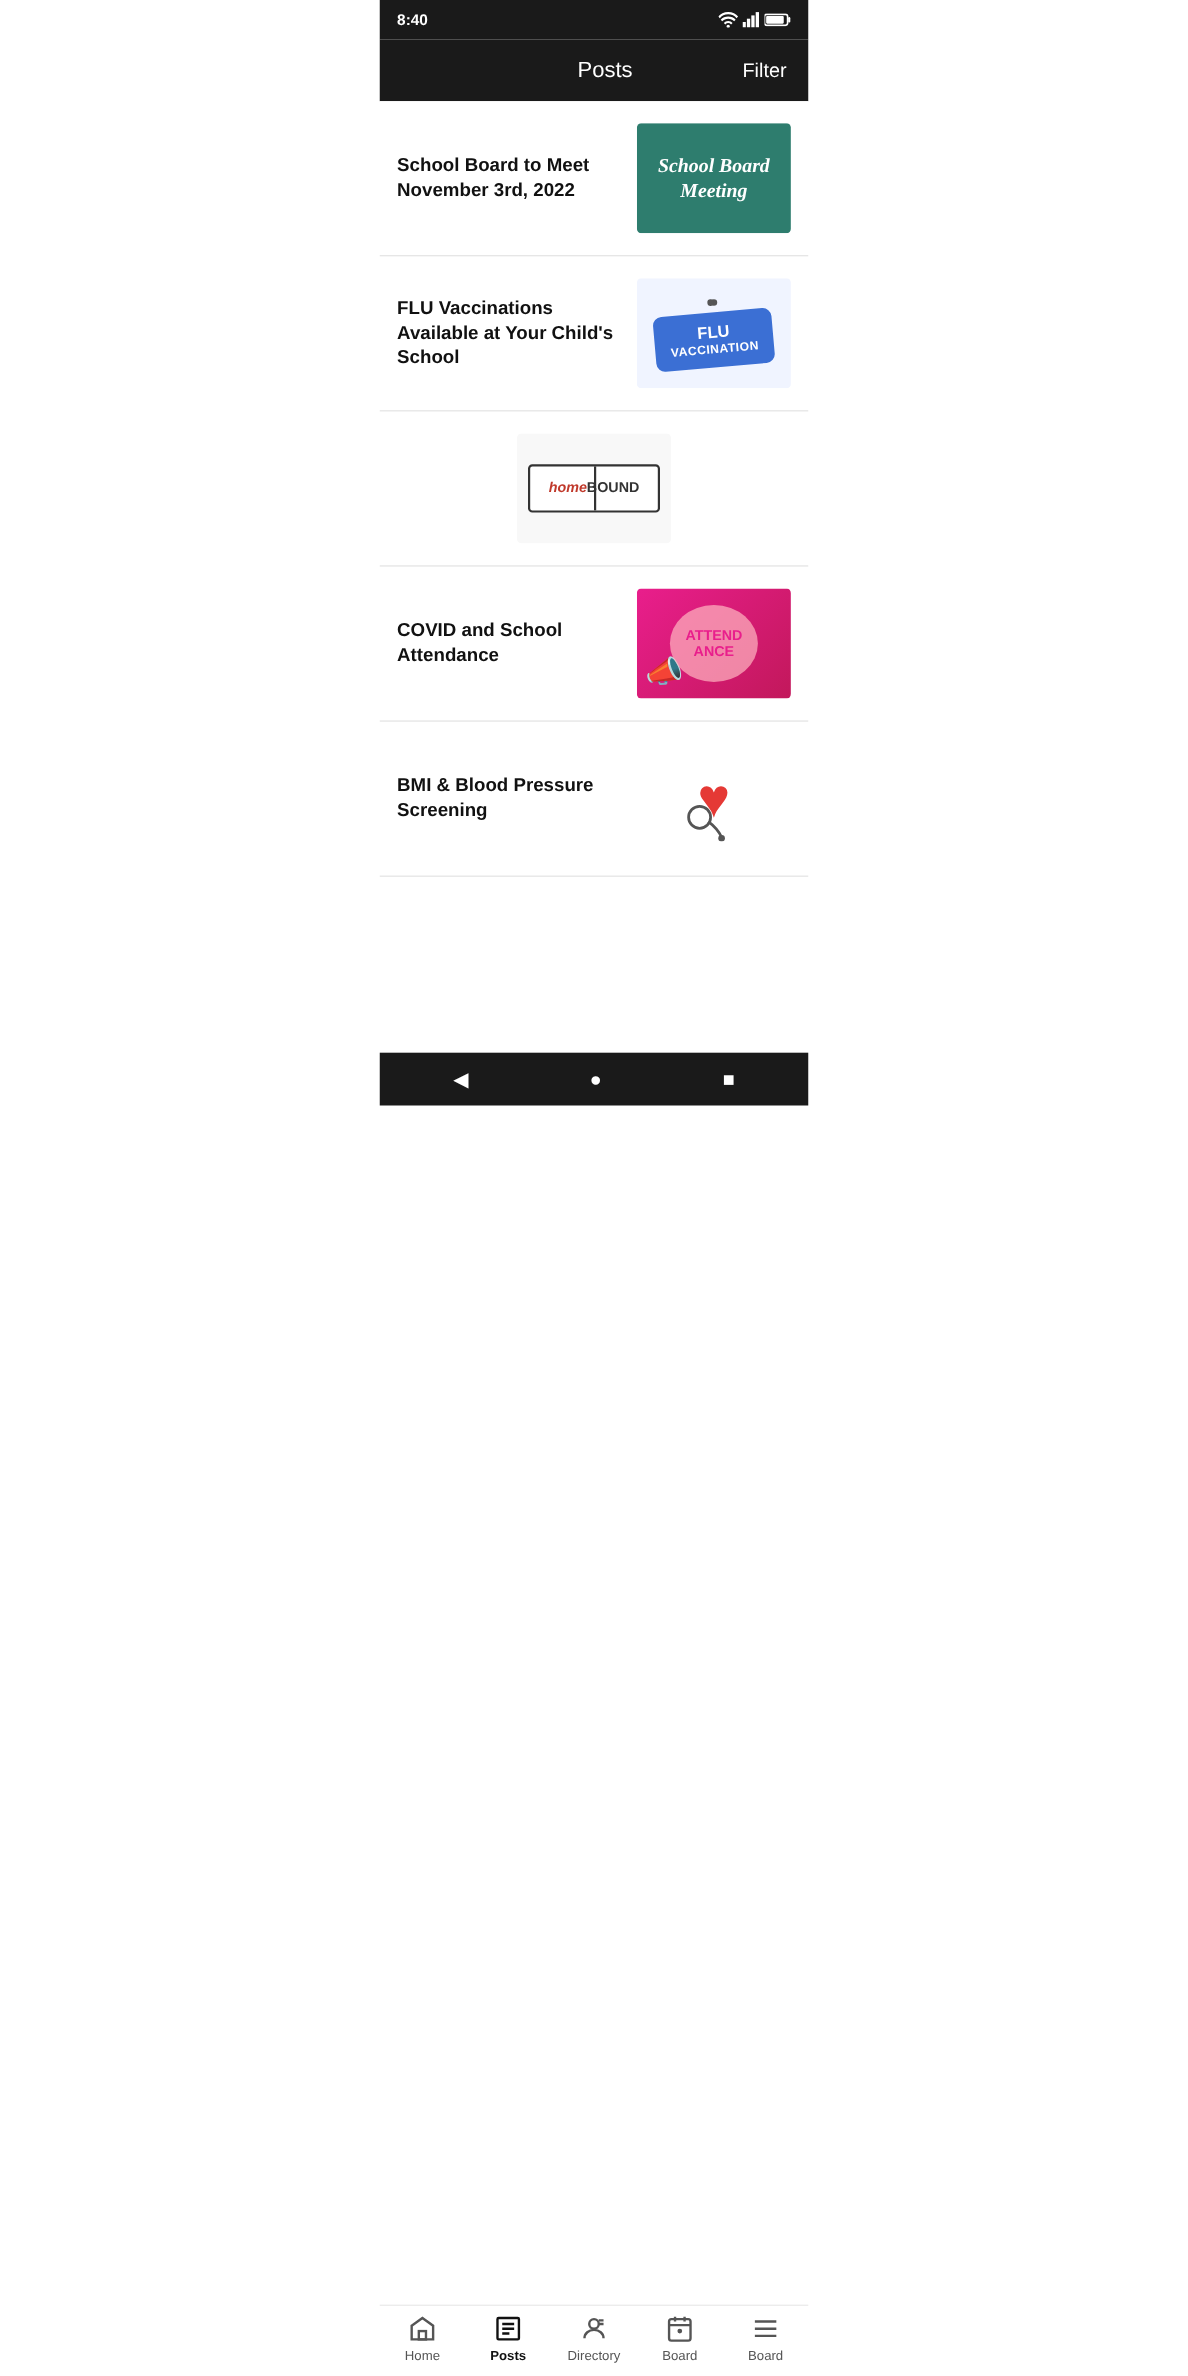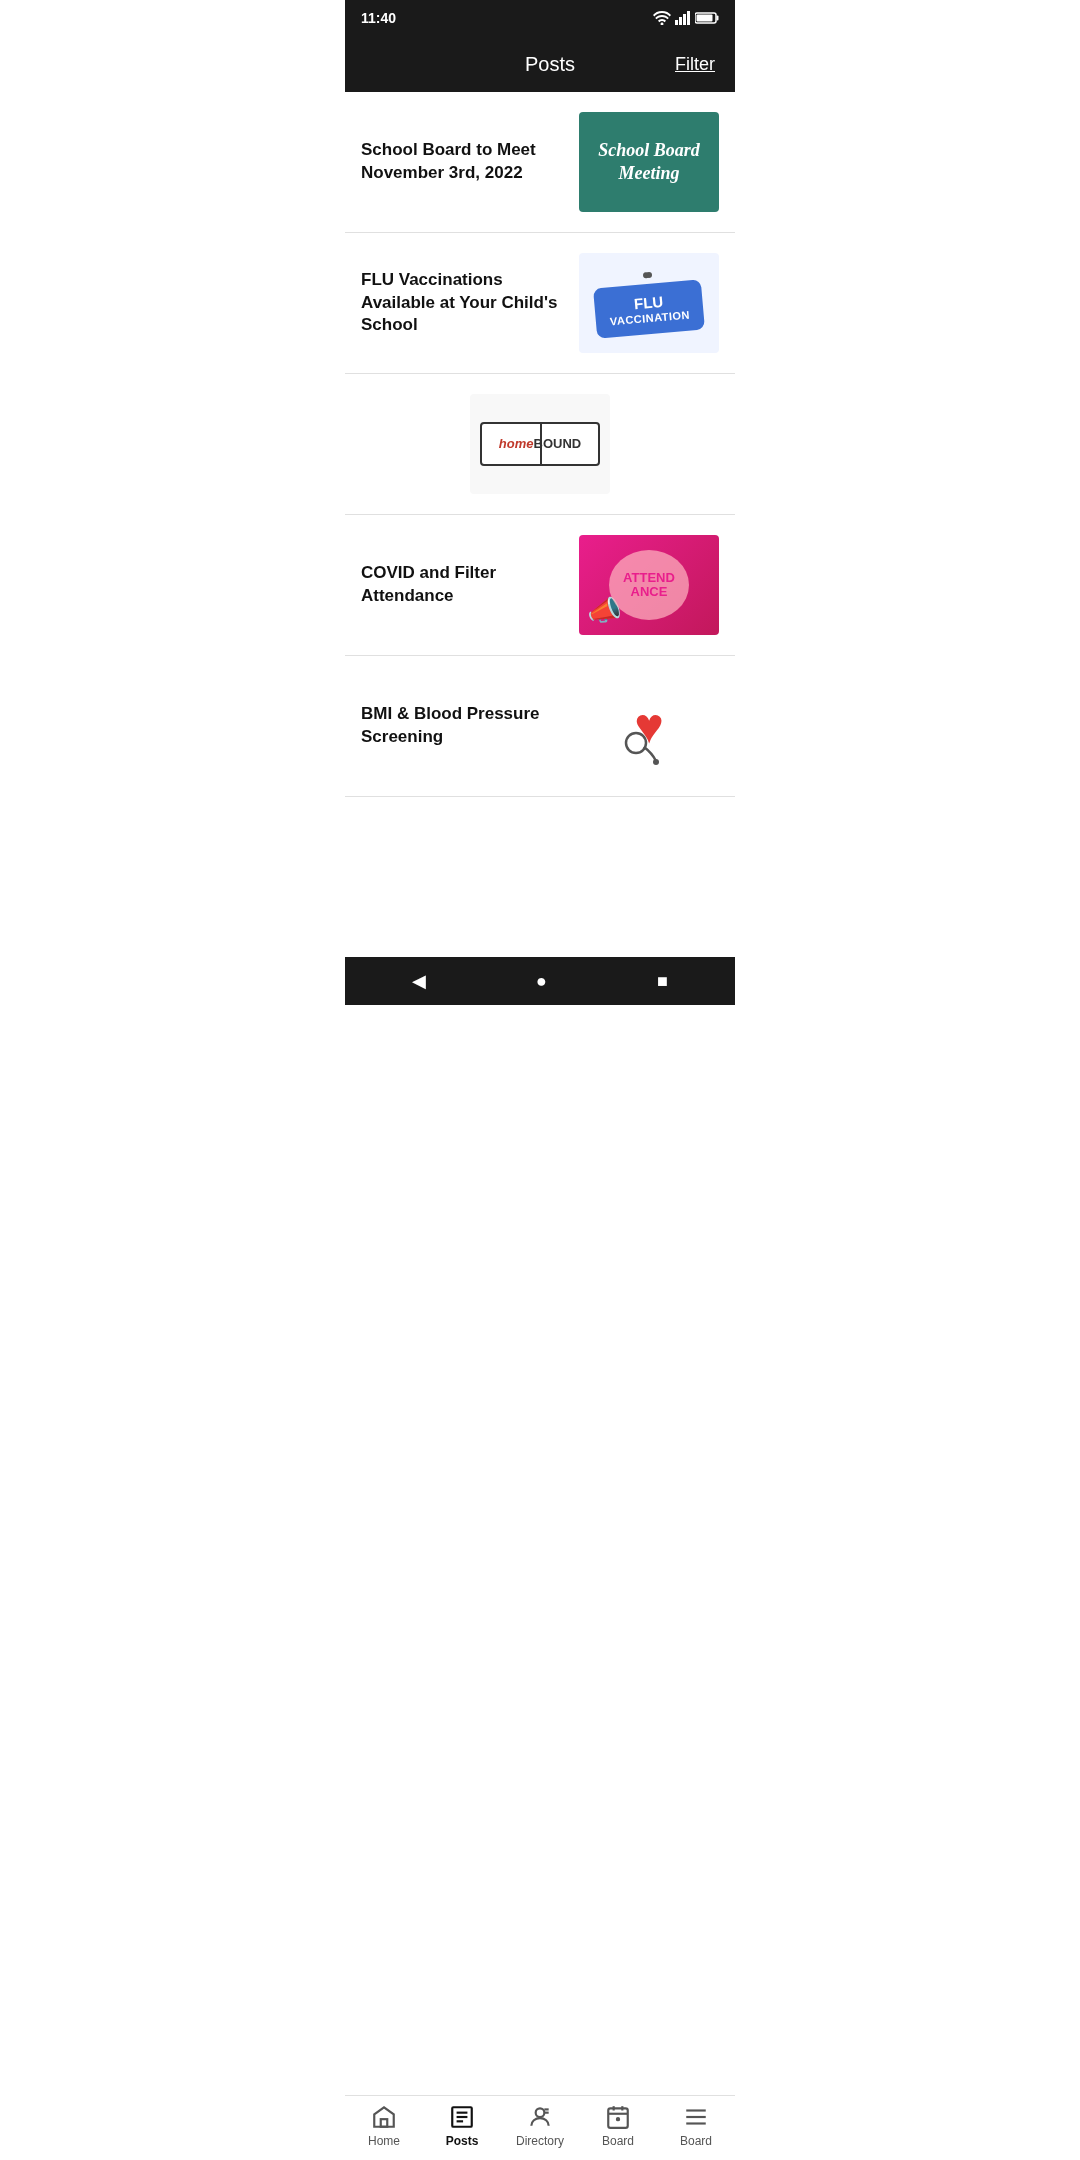--- a/index.html
+++ b/index.html
@@ -46,21 +46,20 @@
       font-size: 20px;
       font-weight: 400;
       color: white;
       text-align: center;
       flex: 1;
     }
     .header-filter {
       font-size: 18px;
       color: white;
       font-weight: 400;
-      text-decoration: underline;
     }
 
     
     .posts-list {
       background: white;
       padding-bottom: 80px;
     }
     .post-item {
       display: flex;
       align-items: center;
@@ -305,21 +304,21 @@
     
     .nav-svg {
       width: 26px;
       height: 26px;
     }
   </style>
 </head>
 <body>
 
 <div class="status-bar">
-  <span>11:40</span>
+  <span>8:40</span>
   <div class="status-icons">
 
     <svg width="18" height="14" viewBox="0 0 18 14" fill="white">
       <path d="M9 11.5c-.8 0-1.5.7-1.5 1.5s.7 1.5 1.5 1.5 1.5-.7 1.5-1.5S9.8 11.5 9 11.5z"></path>
       <path d="M9 8c-1.6 0-3 .7-4 1.8l1.4 1.4C7.2 10.4 8 10 9 10s1.8.4 2.6 1.2L13 9.8C12 8.7 10.6 8 9 8z"></path>
       <path d="M9 4C6.3 4 3.9 5.1 2.2 6.9l1.4 1.4C5 6.9 6.9 6 9 6s4 .9 5.4 2.3l1.4-1.4C14.1 5.1 11.7 4 9 4z"></path>
       <path d="M9 0C5.2 0 1.8 1.6 0 4.1l1.4 1.4C3 3.4 5.8 2 9 2s6 1.4 7.6 3.5L18 4.1C16.2 1.6 12.8 0 9 0z"></path>
     </svg>
 
     <svg width="16" height="14" viewBox="0 0 16 14" fill="white">
@@ -379,21 +378,21 @@
           <div style="margin-bottom:2px;">
             <span class="homebound-text">home</span><span class="homebound-text2">BOUND</span>
           </div>
         </div>
       </div>
     </div>
   </div>
 
   <div class="post-item">
     <div class="post-text">
-      <span class="post-title">COVID and Filter Attendance</span>
+      <span class="post-title">COVID and School Attendance</span>
     </div>
     <div class="post-image">
       <div class="img-attendance">
         <span class="megaphone">📣</span>
         <div class="attendance-circle">
           <span class="attendance-text">ATTEND<br>ANCE</span>
         </div>
       </div>
     </div>
   </div>

